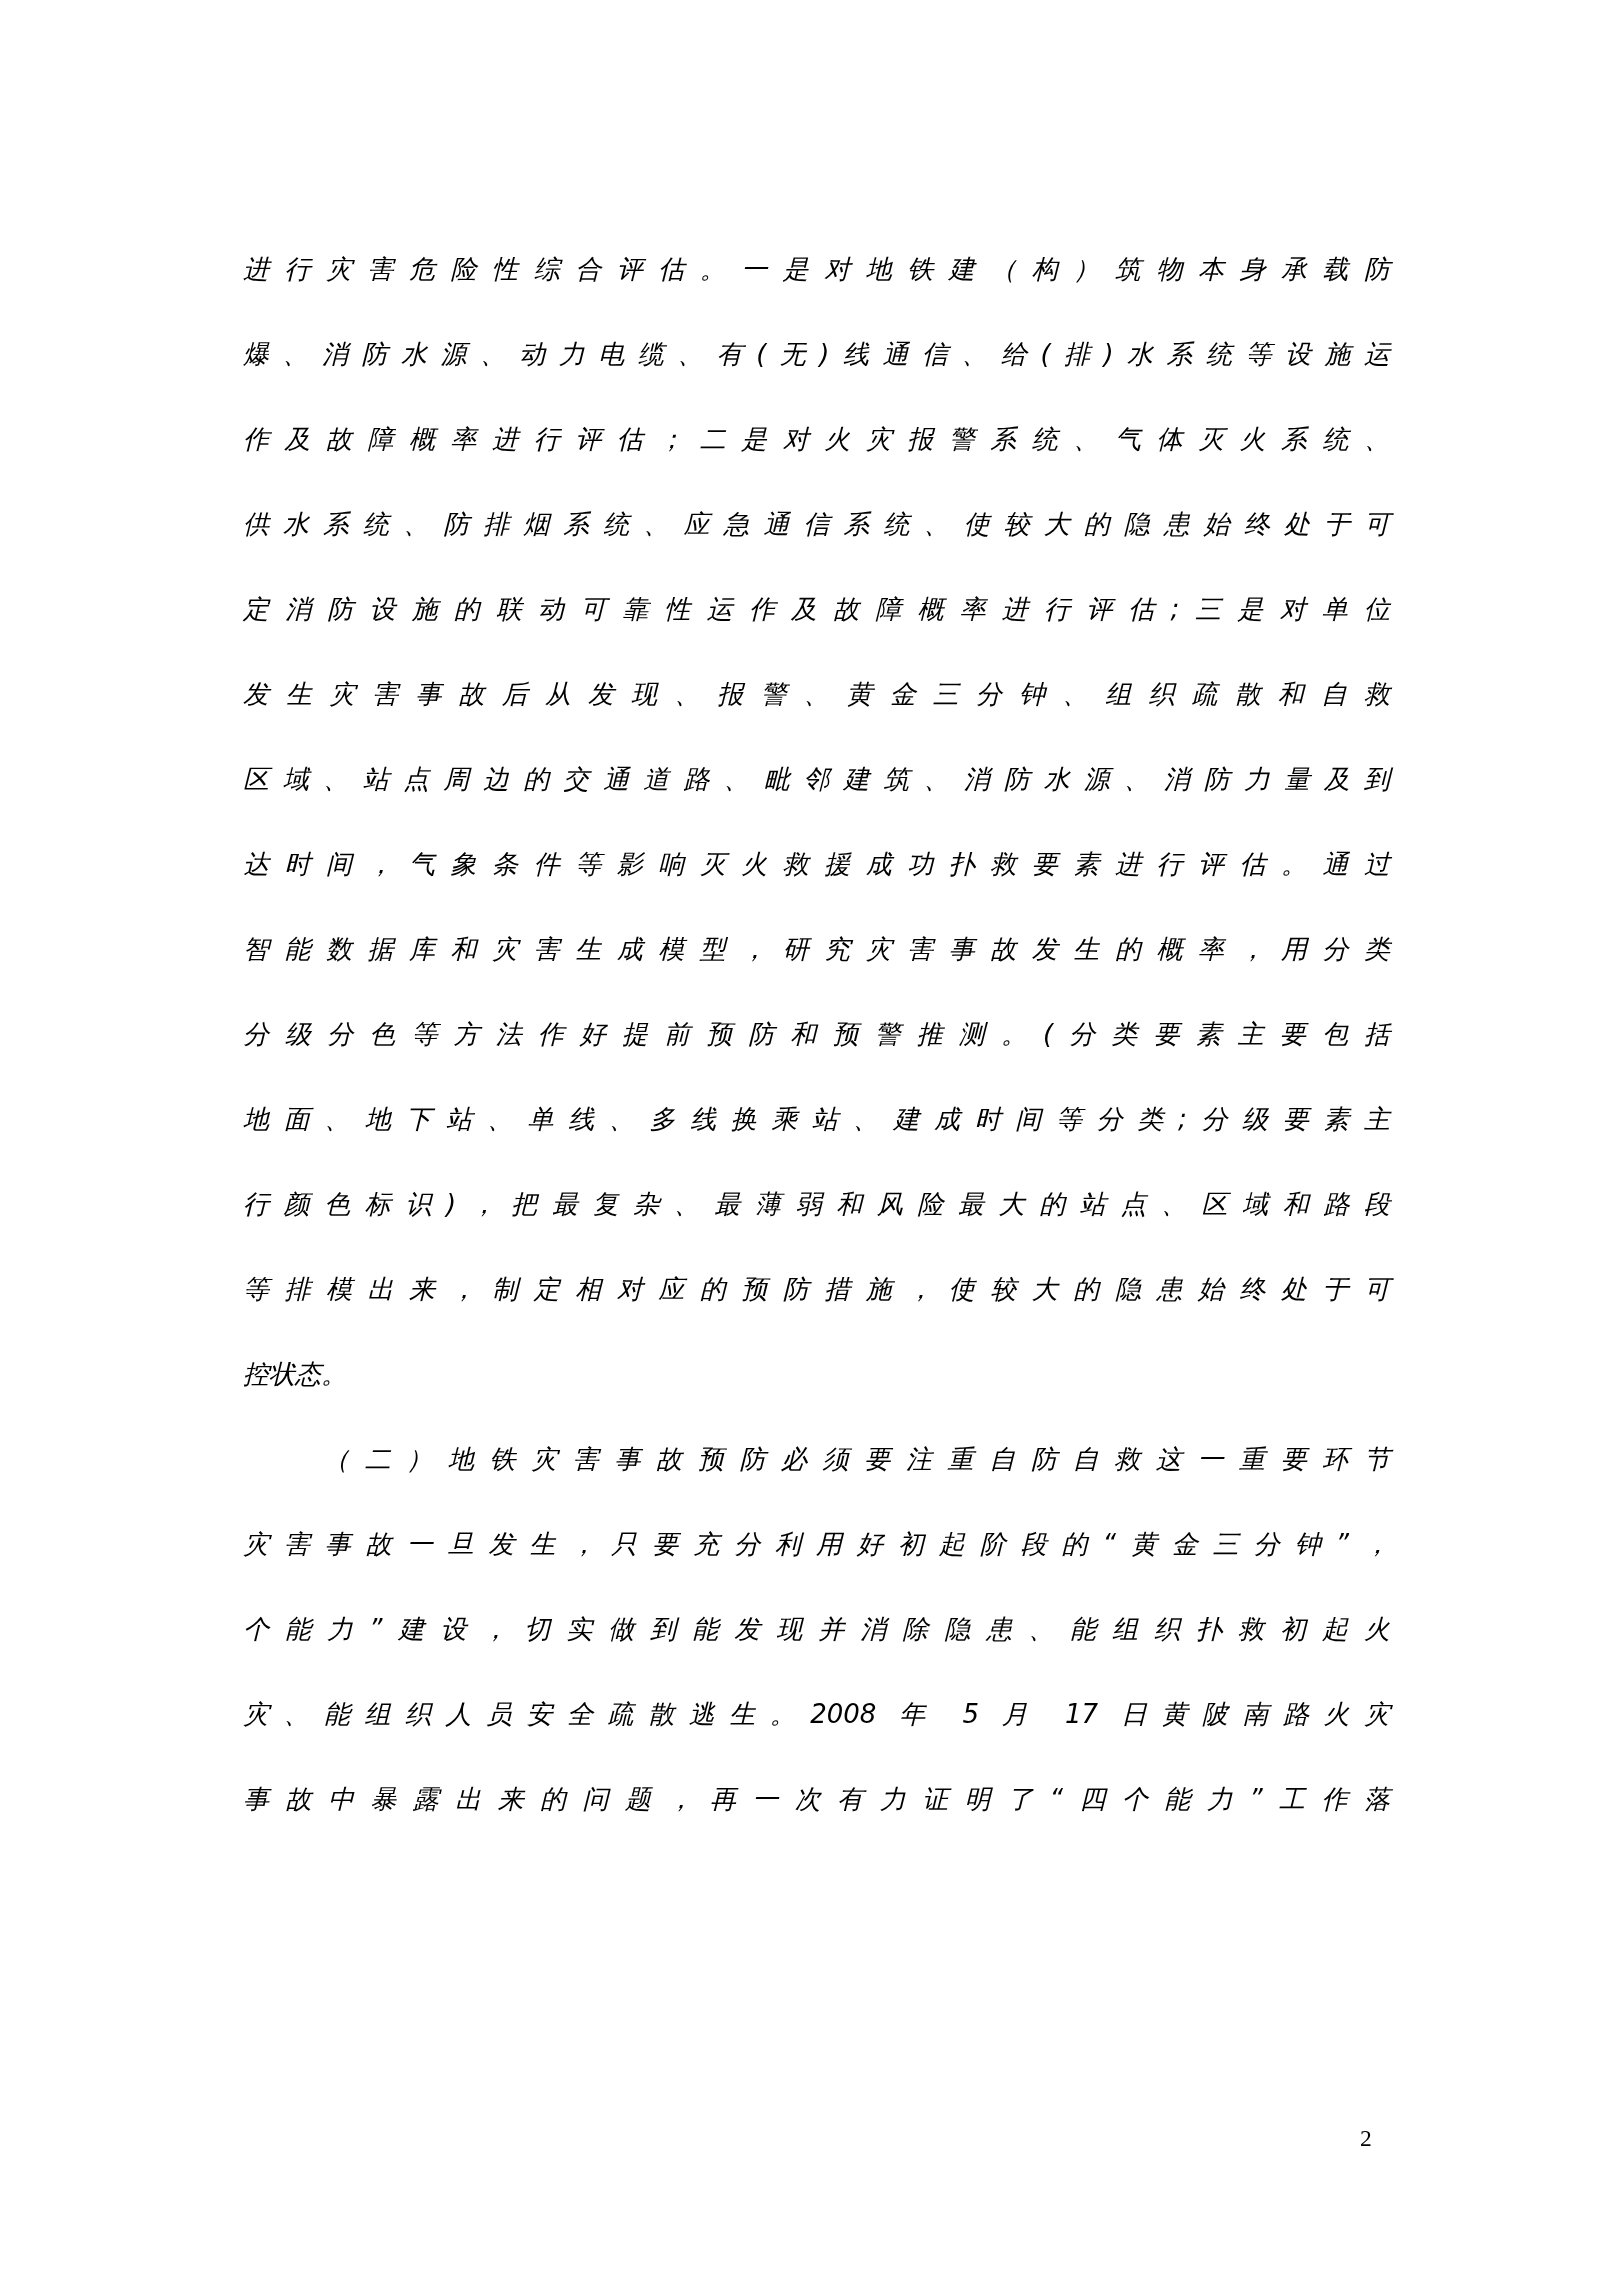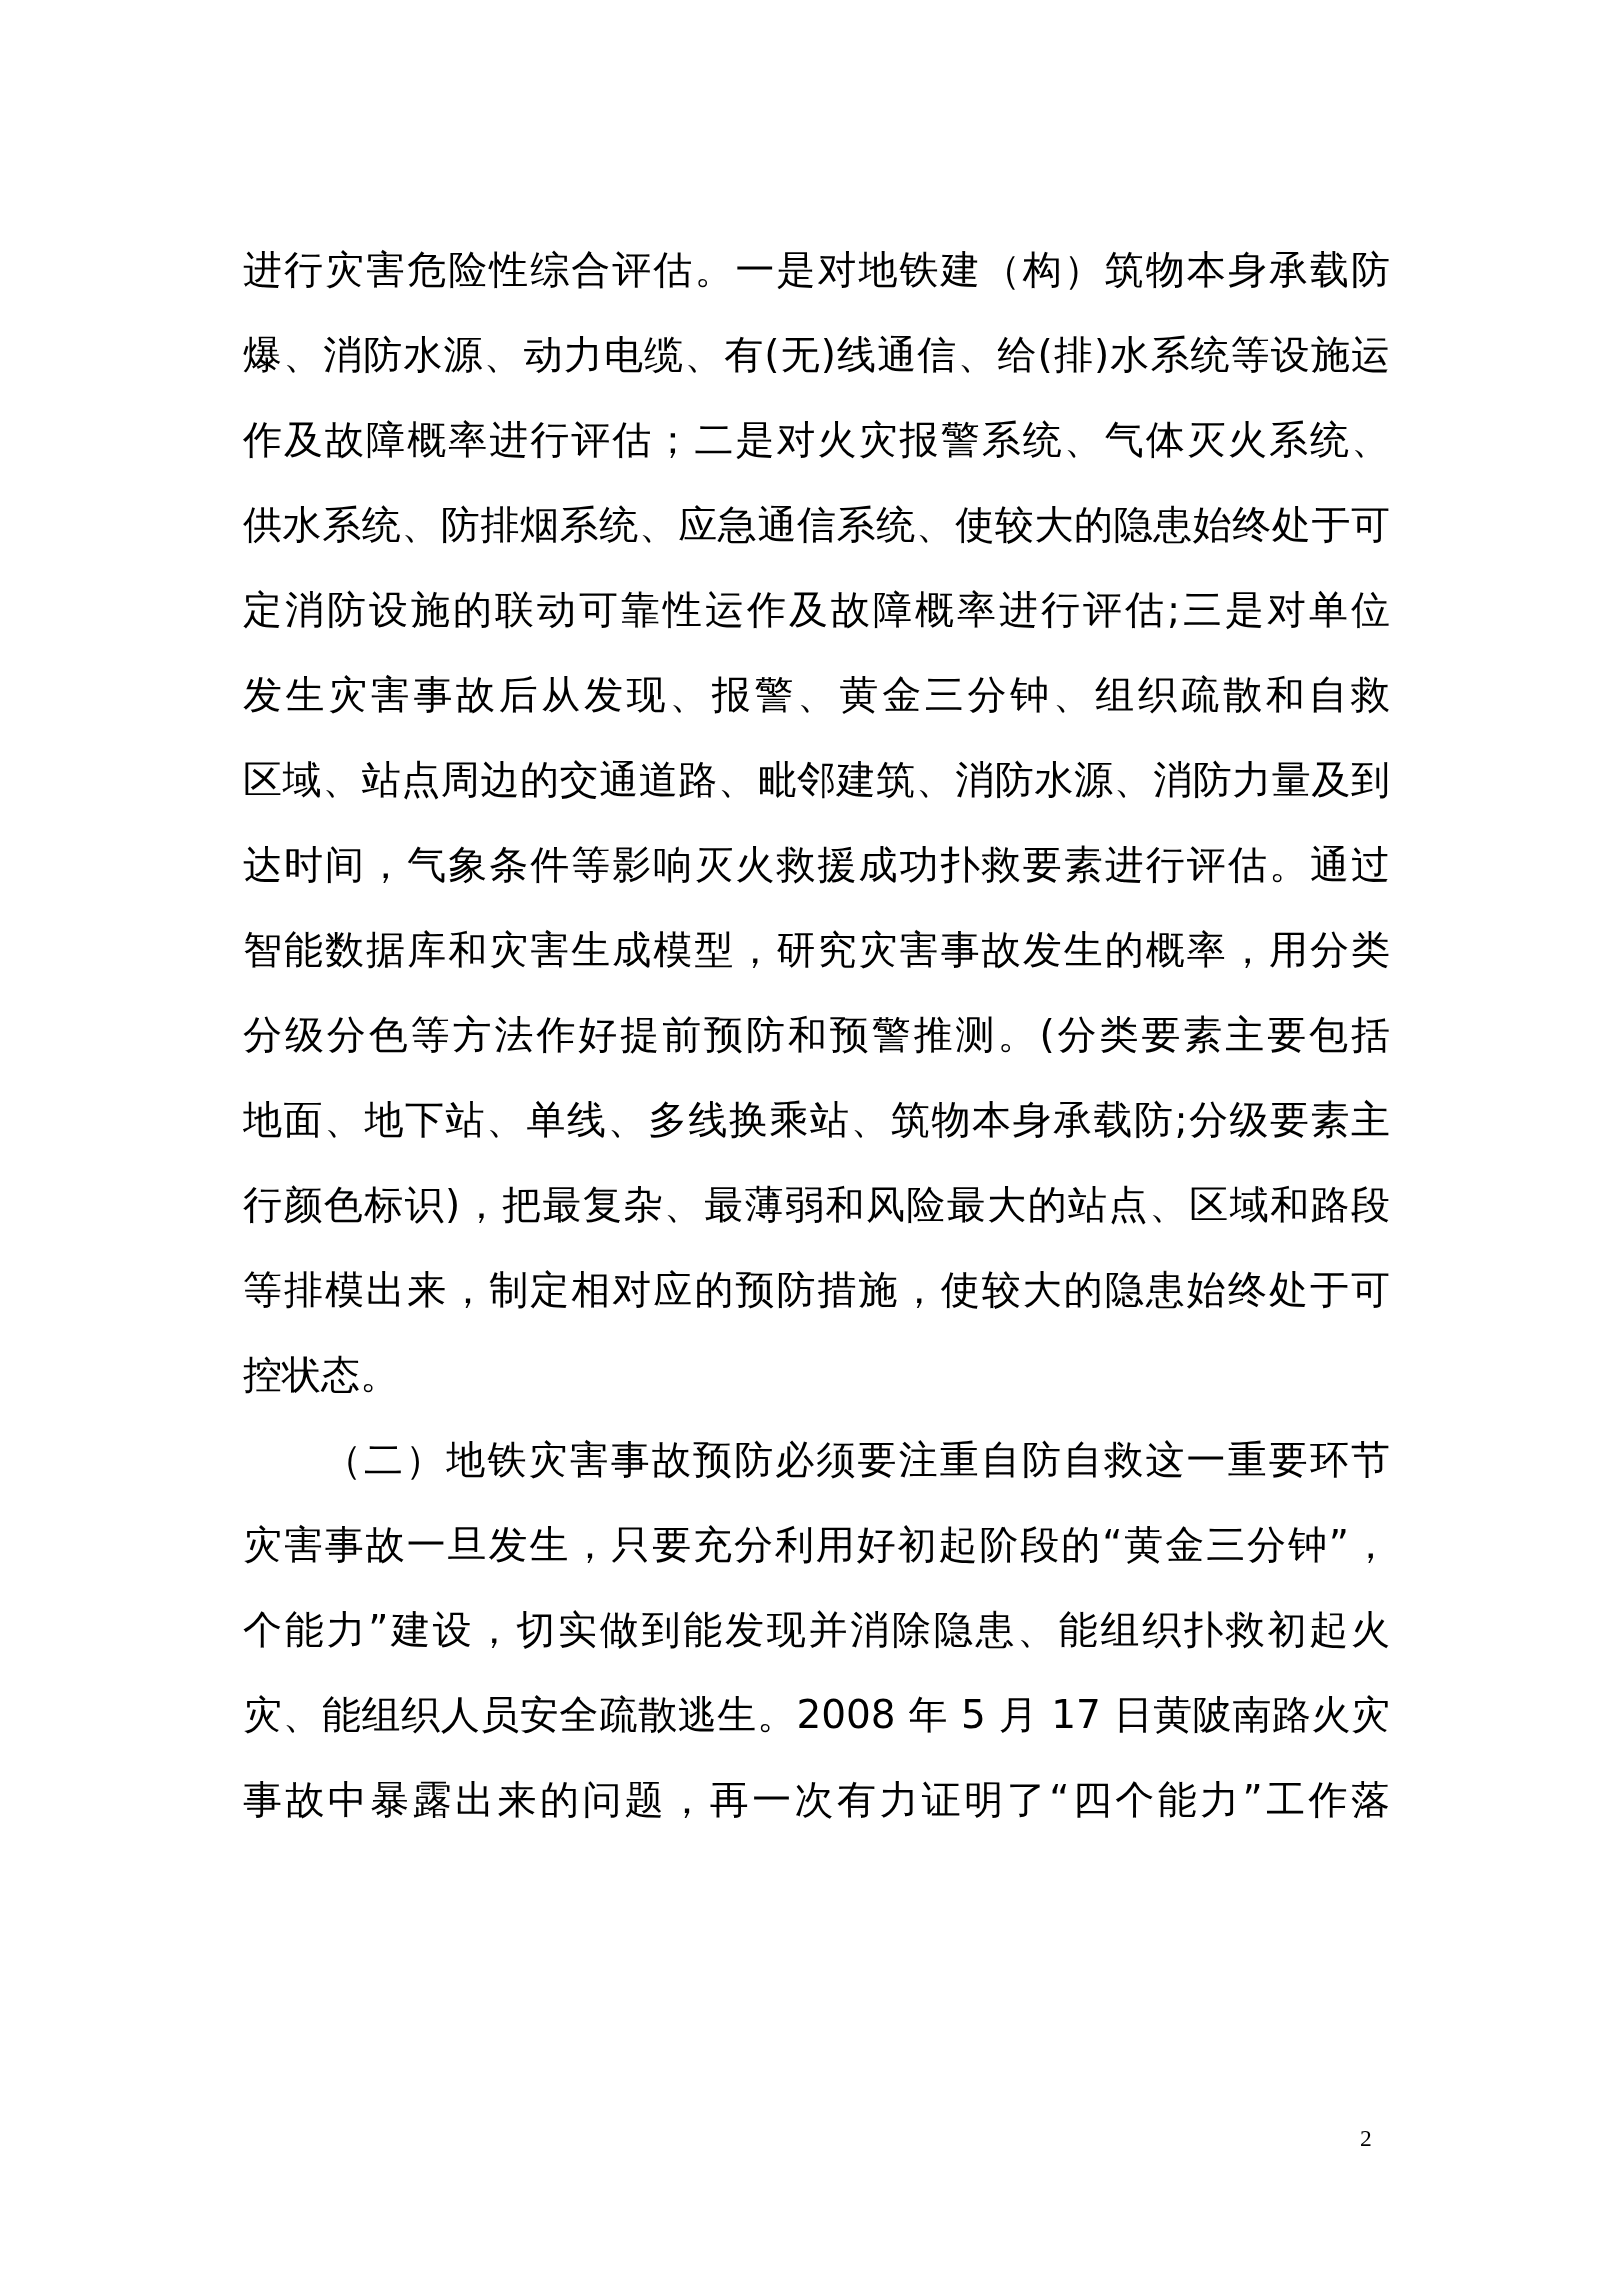--- a/index.html
+++ b/index.html
@@ -24,25 +24,26 @@
   }
   .body-text {
     position: absolute;
     left: 243px;
     top: 227px;
     width: 1147px;
   }
   .line {
     height: 85px;
     line-height: 85px;
-    font-size: 39px;
+    font-size: 26px;
     white-space: nowrap;
     text-align: justify;
     text-align-last: justify;
     letter-spacing: 0px;
+    font-style: italic;
   }
   .line.last {
     text-align-last: left;
   }
   .line.indent {
     padding-left: 80px;
   }
   .page-number {
     position: absolute;
     left: 1360px;
@@ -62,21 +63,21 @@
       <div class="line">进行灾害危险性综合评估。一是对地铁建（构）筑物本身承载防</div>
       <div class="line">爆、消防水源、动力电缆、有(无)线通信、给(排)水系统等设施运</div>
       <div class="line">作及故障概率进行评估；二是对火灾报警系统、气体灭火系统、</div>
       <div class="line">供水系统、防排烟系统、应急通信系统、使较大的隐患始终处于可</div>
       <div class="line">定消防设施的联动可靠性运作及故障概率进行评估;三是对单位</div>
       <div class="line">发生灾害事故后从发现、报警、黄金三分钟、组织疏散和自救</div>
       <div class="line">区域、站点周边的交通道路、毗邻建筑、消防水源、消防力量及到</div>
       <div class="line">达时间，气象条件等影响灭火救援成功扑救要素进行评估。通过</div>
       <div class="line">智能数据库和灾害生成模型，研究灾害事故发生的概率，用分类</div>
       <div class="line">分级分色等方法作好提前预防和预警推测。(分类要素主要包括</div>
-      <div class="line">地面、地下站、单线、多线换乘站、筑物本身承载防;分级要素主</div>
+      <div class="line">地面、地下站、单线、多线换乘站、建成时间等分类;分级要素主</div>
       <div class="line">行颜色标识)，把最复杂、最薄弱和风险最大的站点、区域和路段</div>
       <div class="line">等排模出来，制定相对应的预防措施，使较大的隐患始终处于可</div>
       <div class="line last">控状态。</div>
     </div>
 
     <div>
       <div class="line indent">（二）地铁灾害事故预防必须要注重自防自救这一重要环节</div>
       <div class="line">灾害事故一旦发生，只要充分利用好初起阶段的“黄金三分钟”，</div>
       <div class="line">个能力”建设，切实做到能发现并消除隐患、能组织扑救初起火</div>
       <div class="line">灾、能组织人员安全疏散逃生。2008 年 5 月 17 日黄陂南路火灾</div>

